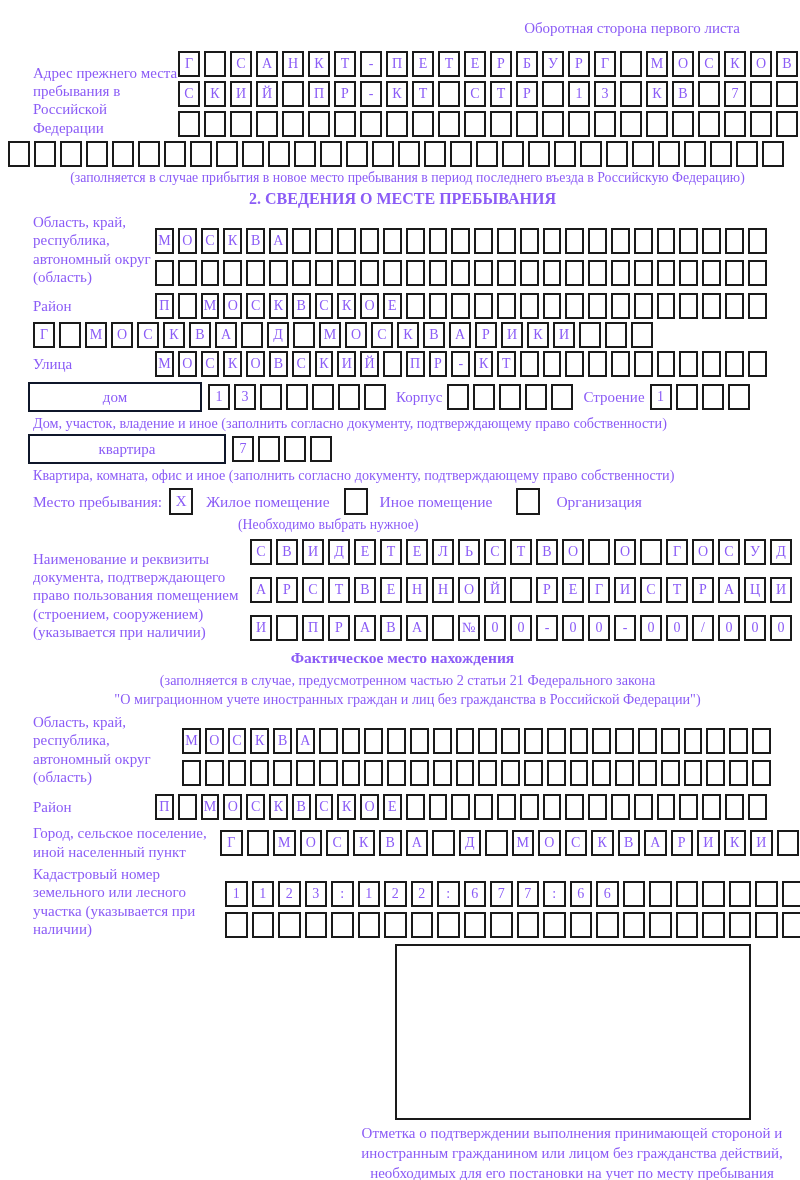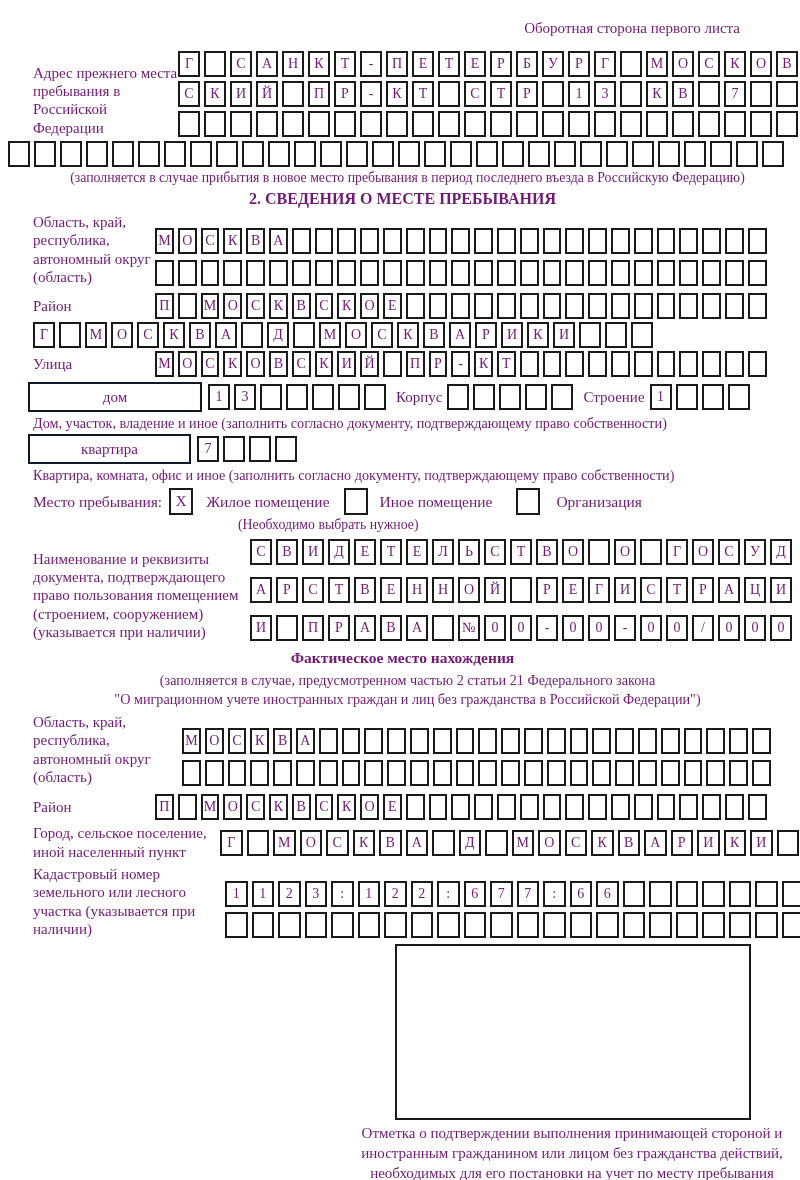--- a/index.html
+++ b/index.html
@@ -1,18 +1,18 @@
 <!DOCTYPE html>
 <html lang="ru"><head>
 <meta charset="utf-8">
 <style>
   html,body { margin:0; padding:0; background:#ffffff; }
   .page {
     position:relative; width:800px; height:1180px; margin:0 auto;
-    background:#ffffff; color:#701a75; box-sizing:border-box;
+    background:#ffffff; color:#8b5cf6; box-sizing:border-box;
     padding:20px 8px 0 33px; overflow:hidden;
     font-family:"Liberation Serif","DejaVu Serif",serif;
   }
   .hdr-note { text-align:right; font-size:15px; padding-right:52px; }
   .frow { display:flex; align-items:flex-end; }
   .vcenter { align-items:center; }
   .label { font-size:15px; line-height:1.22; flex:0 0 auto; }
   .cellcol { display:flex; flex-direction:column; gap:4px; }
   .cellcol.gap12 { gap:12px; }
   .cells { display:flex; gap:4px; }
@@ -359,21 +359,21 @@
     <div class="cells cfix" style="margin-left:5px;">
         <span class="cell">1</span>
         <span class="cell"></span>
         <span class="cell"></span>
         <span class="cell"></span>
       </div>
   </div>
   <div class="note-left mt3">Дом, участок, владение и иное (заполнить согласно документу, подтверждающему право собственности)</div>
 
   <div class="frow vcenter mt2" style="margin-left:-5px;">
-    <div class="bigbox" style="width:163px;">квартира</div>
+    <div class="bigbox" style="width:198px;">квартира</div>
     <div class="cells cfix" style="margin-left:6px;">
         <span class="cell">7</span>
         <span class="cell"></span>
         <span class="cell"></span>
         <span class="cell"></span>
       </div>
   </div>
   <div class="note-left mt3">Квартира, комната, офис и иное (заполнить согласно документу, подтверждающему право собственности)</div>
 
   <div class="frow vcenter mt4">

